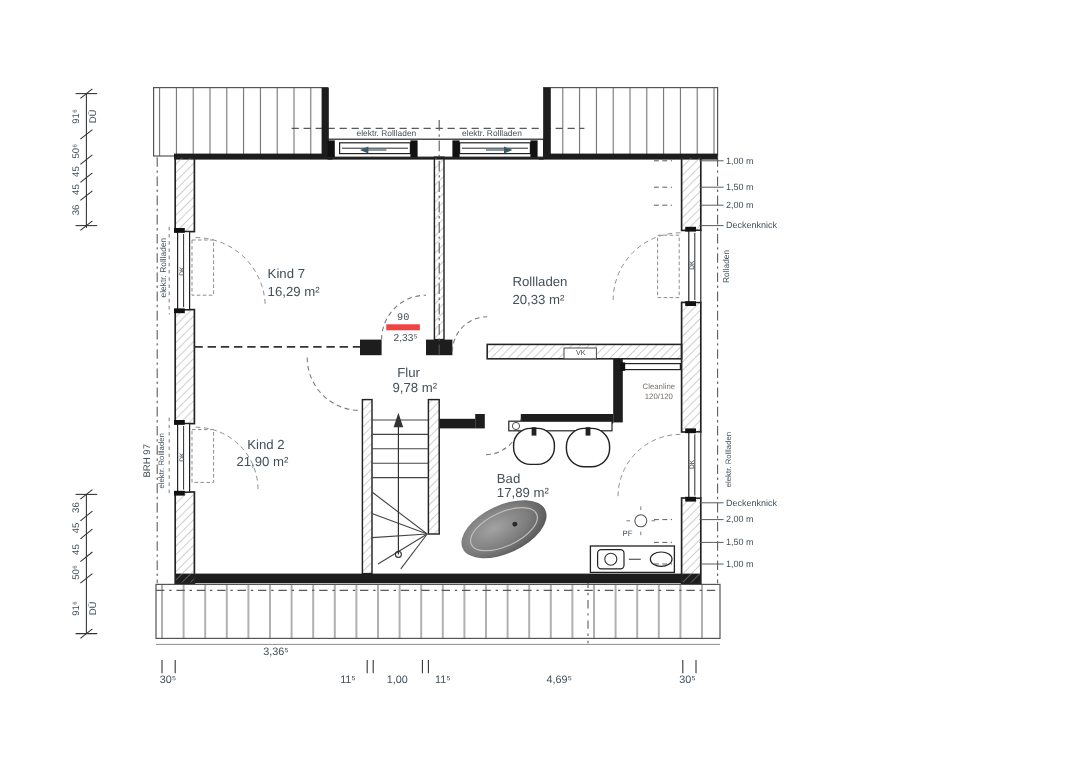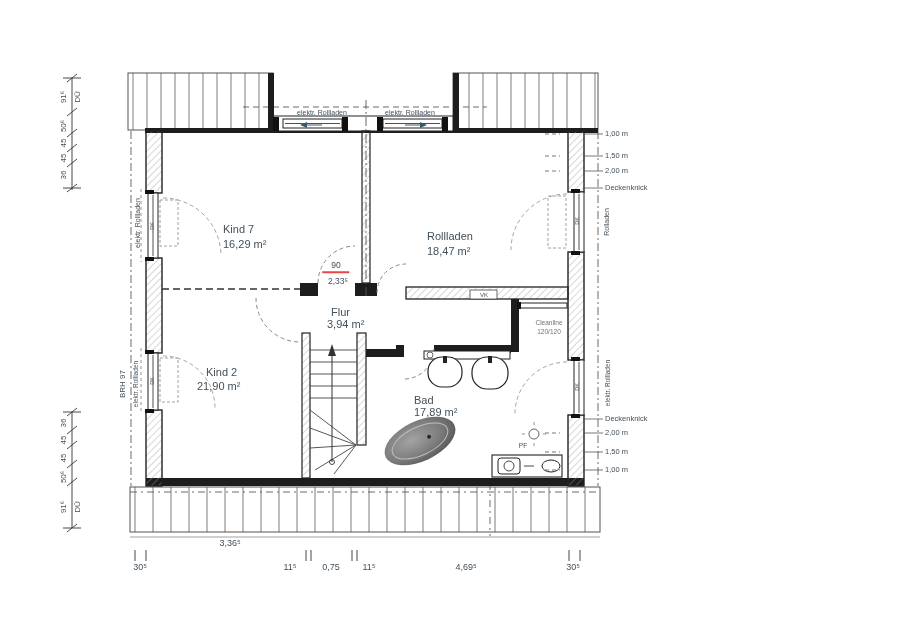--- a/index.html
+++ b/index.html
@@ -12,21 +12,21 @@
   .rot{transform:translate(-50%,-50%) rotate(-90deg);}
   .s11{font-size:11px;}
   .s9{font-size:9px;}
   .s85{font-size:8.5px;}
   .s8{font-size:8px;}
   .s75{font-size:7.5px;}
   .s7{font-size:7px;}
   .s65{font-size:6.5px;}
   .s6{font-size:6px;}
   .s55{font-size:5.5px;}
-  .ul{display:inline-block;border-bottom:2px solid #ef4444;padding:0 9px 1px;}
+  .ul{display:inline-block;border-bottom:5px solid #ef4444;padding:0 9px 1px;font-family:Liberation Mono, monospace;}
 </style>
 </head>
 <body>
 
 <div class="sheet">
 
 <svg width="900" height="636" viewBox="0 0 900 636">
   <defs>
     <pattern id="vh" width="14" height="10" patternUnits="userSpaceOnUse">
       <line x1="7" y1="0" x2="7" y2="10" stroke="#6d6d6d" stroke-width="0.9"></line>
@@ -255,23 +255,23 @@
     <line x1="352" y1="550" x2="352" y2="561"></line>
         <line x1="357" y1="550" x2="357" y2="561"></line>
     <line x1="569" y1="550" x2="569" y2="561"></line>
         <line x1="580" y1="550" x2="580" y2="561"></line>
   </g>
 </svg>
 
 <div class="lbl l s11" style="left:223px;top:229px">Kind 7</div>
 <div class="lbl l s11" style="left:223px;top:244px">16,29 m²</div>
 <div class="lbl l s11" style="left:427px;top:236px">Rollladen</div>
-<div class="lbl l s11" style="left:427px;top:251px">18,47 m²</div>
+<div class="lbl l s11" style="left:427px;top:251px">20,33 m²</div>
 <div class="lbl l s11" style="left:331px;top:312px">Flur</div>
-<div class="lbl l s11" style="left:327px;top:324px">3,94 m²</div>
+<div class="lbl l s11" style="left:327px;top:324px">9,78 m²</div>
 <div class="lbl l s11" style="left:206px;top:372px">Kind 2</div>
 <div class="lbl l s11" style="left:197px;top:386px">21,90 m²</div>
 <div class="lbl l s11" style="left:414px;top:400px">Bad</div>
 <div class="lbl l s11" style="left:414px;top:412px">17,89 m²</div>
 
 <div class="lbl c s85" style="left:336px;top:267px"><span class="ul">90</span></div>
 <div class="lbl c s85" style="left:338px;top:281px">2,33⁵</div>
 
 <div class="lbl c s65" style="left:549px;top:323px;color:#77706a">Cleanline</div>
 <div class="lbl c s65" style="left:549px;top:332px;color:#77706a">120/120</div>
@@ -314,18 +314,18 @@
 <div class="lbl rot s8" style="left:64px;top:423px">36</div>
 <div class="lbl rot s8" style="left:64px;top:440px">45</div>
 <div class="lbl rot s8" style="left:64px;top:458px">45</div>
 <div class="lbl rot s8" style="left:64px;top:477px">50⁶</div>
 <div class="lbl rot s8" style="left:64px;top:507px">91⁶</div>
 <div class="lbl rot s8" style="left:78px;top:507px">DÜ</div>
 
 <div class="lbl c s9" style="left:140px;top:567px">30⁵</div>
 <div class="lbl c s9" style="left:230px;top:543px">3,36⁵</div>
 <div class="lbl c s9" style="left:290px;top:567px">11⁵</div>
-<div class="lbl c s9" style="left:331px;top:567px">0,75</div>
+<div class="lbl c s9" style="left:331px;top:567px">1,00</div>
 <div class="lbl c s9" style="left:369px;top:567px">11⁵</div>
 <div class="lbl c s9" style="left:466px;top:567px">4,69⁵</div>
 <div class="lbl c s9" style="left:573px;top:567px">30⁵</div>
 
 </div>
 
 </body></html>

